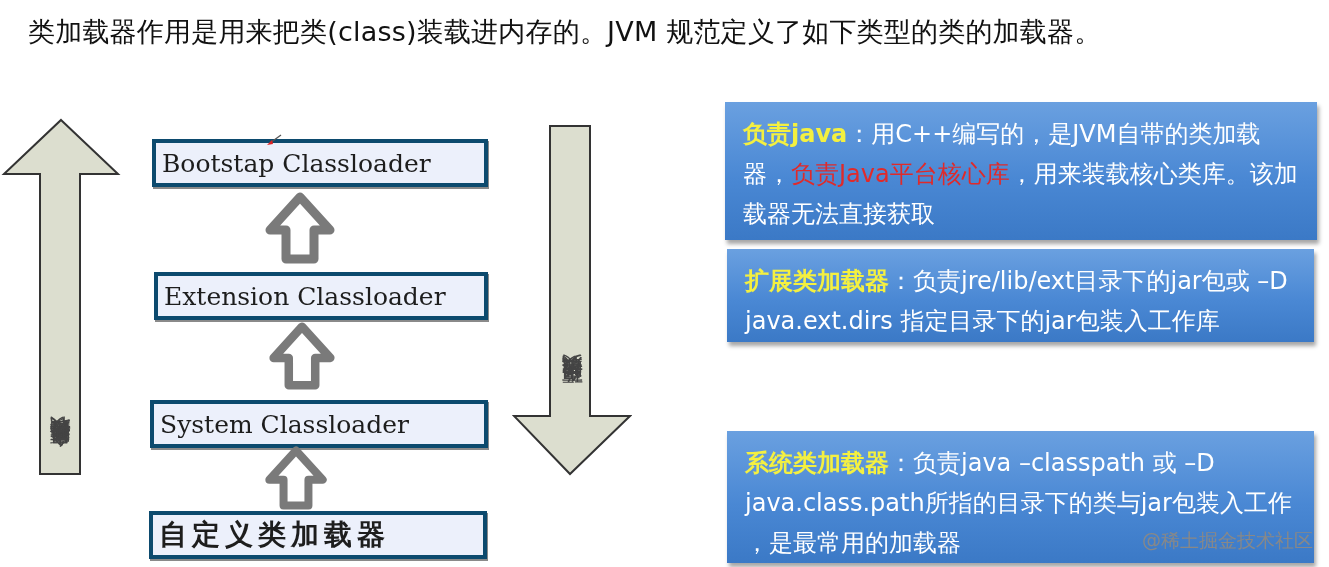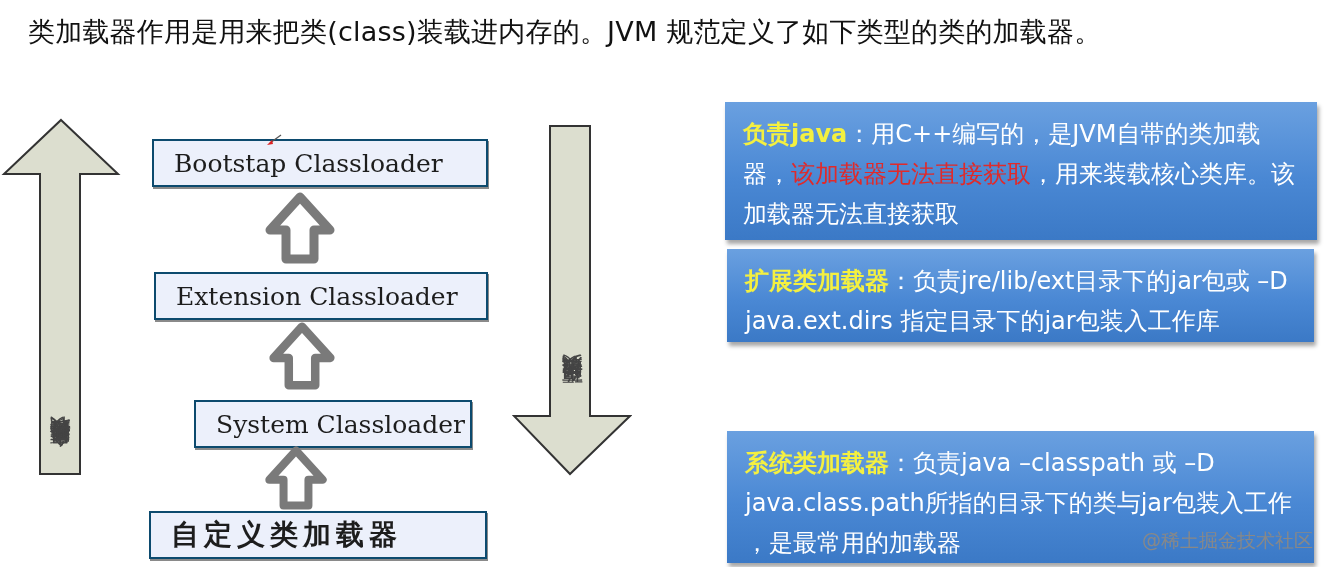--- a/index.html
+++ b/index.html
@@ -9,25 +9,25 @@
       font-family: "DejaVu Sans", "Liberation Sans", sans-serif;
     }
     .heading {
       position: absolute; left: 28px; top: 14px;
       font-size: 27px; color: #111; letter-spacing: 0.2px; white-space: nowrap;
       font-family: "DejaVu Sans", sans-serif;
     }
     .loader-box {
       position: absolute; box-sizing: border-box;
       background: #ecf0fb;
-      border: 2px solid #0c4a6e;
+      border: 4px solid #0c4a6e;
       box-shadow: 1px 2px 0 #8a8a8a;
       font-family: "DejaVu Serif", "Liberation Serif", serif;
       font-size: 25px; color: #1d1d1d;
-      padding-left: 20px; display: flex; align-items: center; white-space: nowrap;
+      padding-left: 6px; display: flex; align-items: center; white-space: nowrap;
     }
     .loader-box.custom { font-weight: bold; font-size: 28px; letter-spacing: 5px; }
     .side-arrow { position: absolute; }
     .side-arrow svg { display: block; }
     .side-label {
       position: absolute; writing-mode: vertical-rl; transform: rotate(180deg);
       font-family: "DejaVu Serif", serif; font-size: 21px; color: #444;
       letter-spacing: 1px; white-space: nowrap;
     }
     .down-label {
@@ -66,21 +66,21 @@
 
 <div class="side-arrow" style="left:512px;top:124px;">
   <svg width="120" height="352" viewBox="0 0 120 352">
     <polygon points="38,2 78,2 78,292 118,292 58,350 2,292 38,292" fill="#dcdecf" stroke="#333" stroke-width="2"></polygon>
   </svg>
 </div>
 <div class="down-label" style="left:558px;top:190px;height:210px;">自顶向下尝试加载类</div>
 
 <div class="loader-box" style="left:152px;top:139px;width:336px;height:48px;">Bootstap Classloader</div>
 <div class="loader-box" style="left:154px;top:272px;width:334px;height:48px;">Extension Classloader</div>
-<div class="loader-box" style="left:150px;top:400px;width:278px;height:48px;margin-left:44px;">System Classloader</div>
+<div class="loader-box" style="left:150px;top:400px;width:338px;height:48px;">System Classloader</div>
 <div class="loader-box custom" style="left:149px;top:511px;width:338px;height:48px;">自定义类加载器</div>
 
 <div class="up-arrow" style="left:264px;top:192px;">
   <svg width="72" height="72" viewBox="0 0 72 72">
     <polygon points="36,5 66,38 50,38 50,67 22,67 22,38 6,38" fill="#ffffff" stroke="#7a7a7a" stroke-width="9" stroke-linejoin="round"></polygon>
   </svg>
 </div>
 <div class="up-arrow" style="left:268px;top:322px;">
   <svg width="68" height="68" viewBox="0 0 72 72">
     <polygon points="36,5 66,38 50,38 50,67 22,67 22,38 6,38" fill="#ffffff" stroke="#7a7a7a" stroke-width="9" stroke-linejoin="round"></polygon>
@@ -93,21 +93,21 @@
 </div>
 
 <div class="cursor">
   <svg width="16" height="12" viewBox="0 0 16 12">
     <line x1="15" y1="1" x2="4" y2="9" stroke="#555" stroke-width="1.2"></line>
     <polygon points="1,11 6,6 7,10" fill="#d22"></polygon>
   </svg>
 </div>
 
 <div class="info-box" style="left:725px;top:102px;width:592px;height:138px;">
-  <span class="title">负责java</span><span>：</span><span>用C++编写的，是JVM自带的类加载器，</span><span class="hl">该加载器无法直接获取</span><span>，用来装载核心类库。该加载器无法直接获取</span>
+  <span class="title">负责java</span><span>：</span><span>用C++编写的，是JVM自带的类加载器，</span><span class="hl">负责Java平台核心库</span><span>，用来装载核心类库。该加载器无法直接获取</span>
 </div>
 
 <div class="info-box" style="left:727px;top:249px;width:587px;height:93px;">
   <span class="title">扩展类加载器</span><span>：</span><span>负责jre/lib/ext目录下的jar包或 –D java.ext.dirs 指定目录下的jar包装入工作库</span>
 </div>
 
 <div class="info-box" style="left:727px;top:383px;width:587px;height:132px;margin-top:48px;">
   <span class="title">系统类加载器</span><span>：</span><span>负责java –classpath 或 –D java.class.path所指的目录下的类与jar包装入工作 ，是最常用的加载器</span>
 </div>
 

